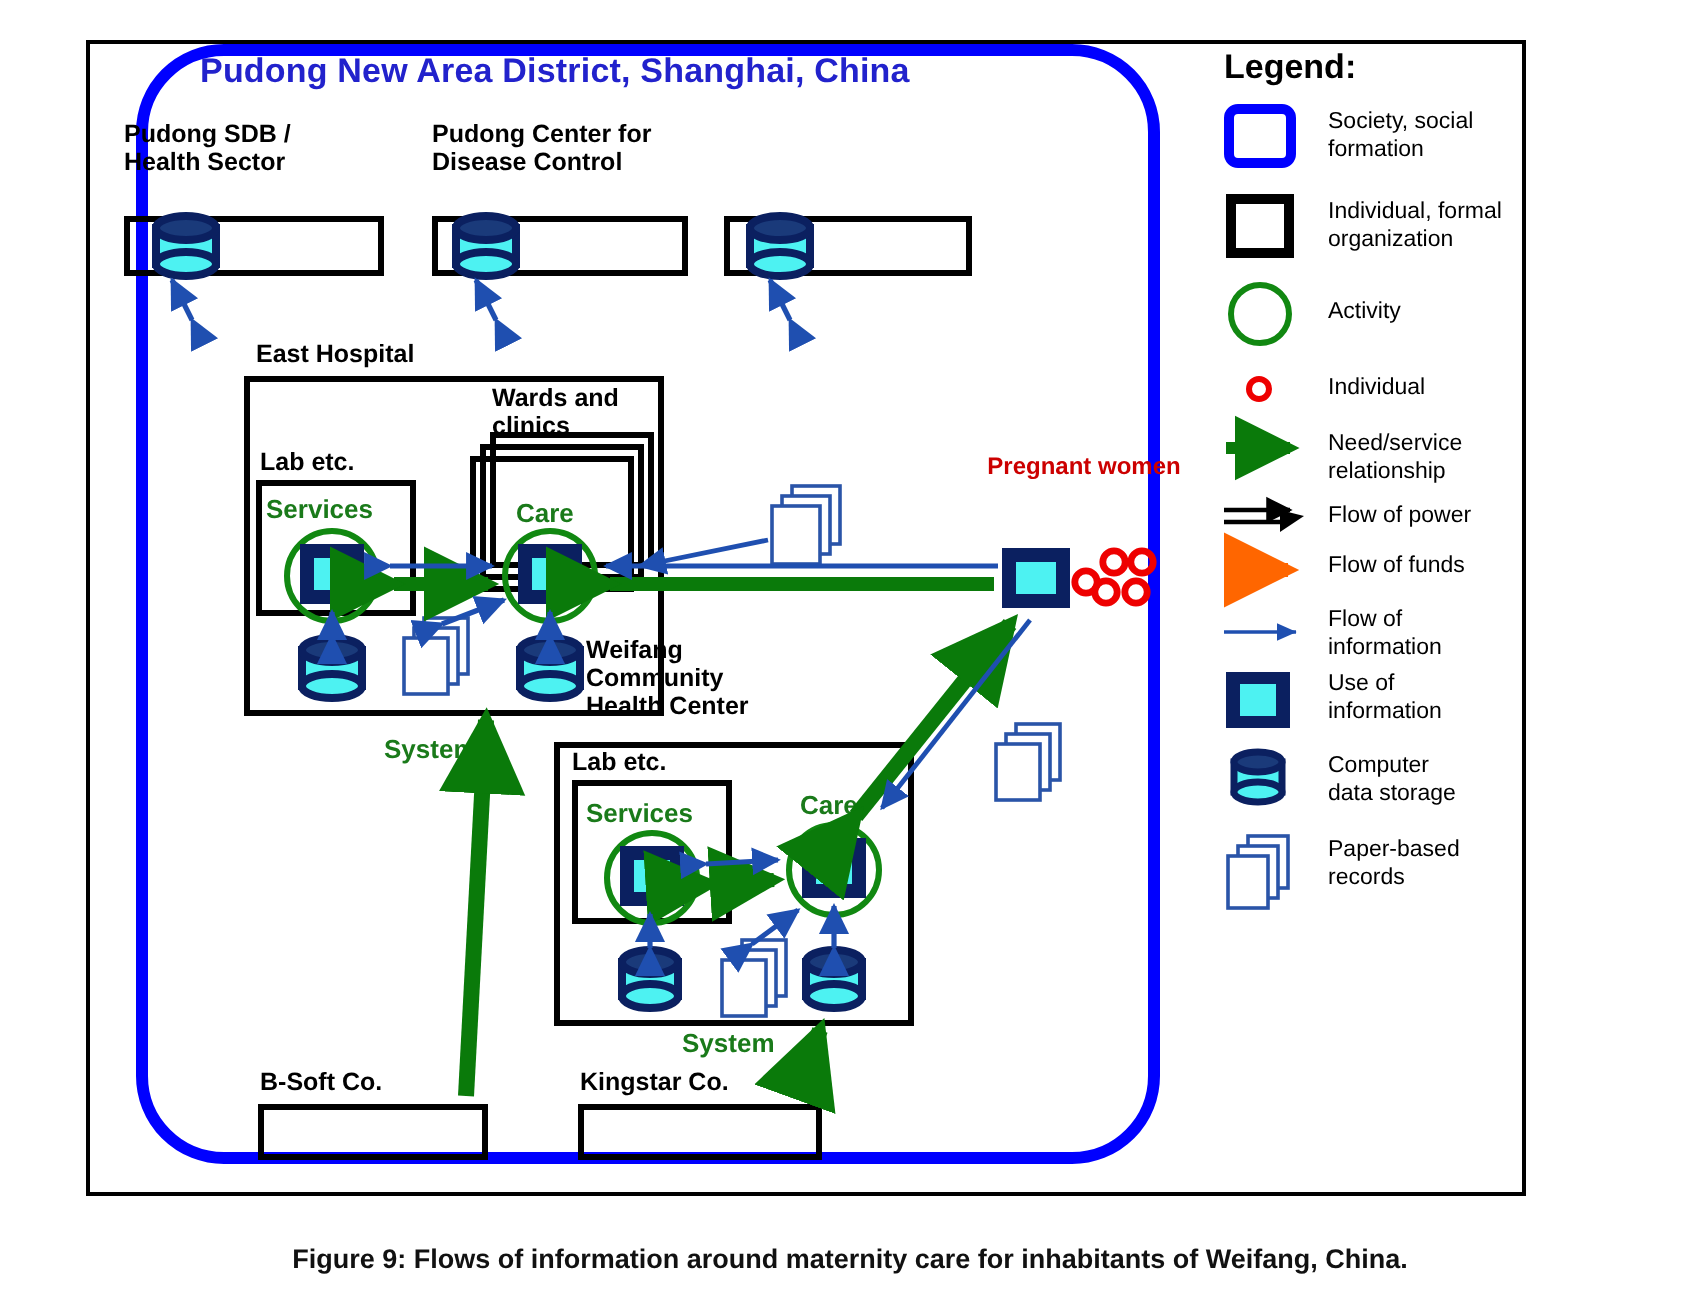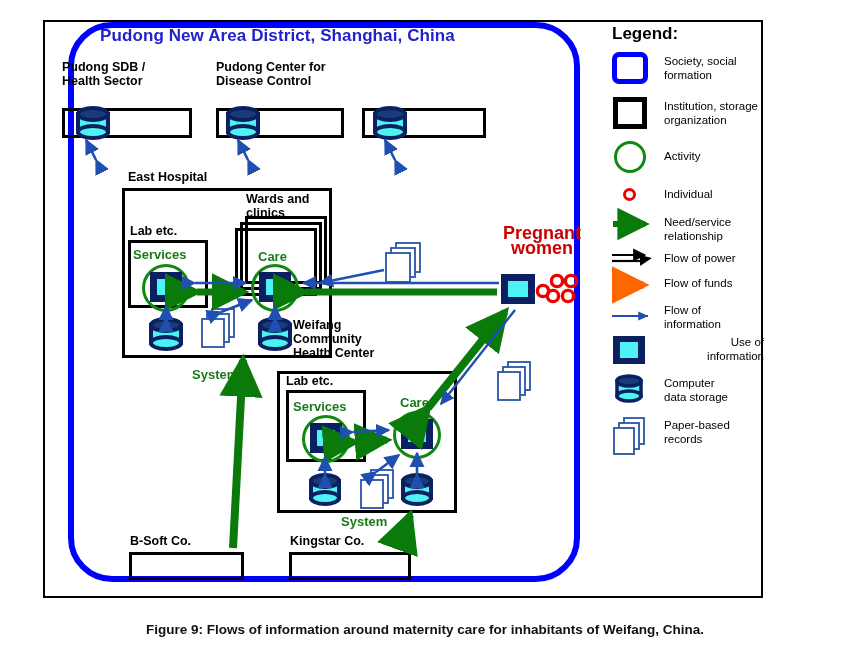--- a/index.html
+++ b/index.html
@@ -13,21 +13,21 @@
   
   .society-boundary{position:absolute;left:68px;top:22px;width:512px;height:560px;border:6px solid #0000ff;border-radius:44px;box-sizing:border-box;}
 
   .district-title{position:absolute;left:100px;top:26px;width:420px;color:#2222cc;font-size:17px;font-weight:bold;letter-spacing:.1px;}
 
   
   .inst{position:absolute;border:3px solid #000;box-sizing:border-box;background:transparent;}
 
   .lbl{position:absolute;font-size:12.5px;font-weight:bold;color:#000;line-height:14px;white-space:pre-line;}
   .lbl-green{position:absolute;font-size:13px;font-weight:bold;color:#1a7a1a;line-height:14px;}
-  .lbl-red{position:absolute;font-size:18px;font-weight:bold;color:#cc0000;line-height:15px;text-align:center;}
+  .lbl-red{position:absolute;font-size:12px;font-weight:bold;color:#cc0000;line-height:15px;text-align:center;}
 
   
   .uoi{position:absolute;background:#0b2060;display:flex;align-items:center;justify-content:center;}
   .uoi i{display:block;background:#4df2f2;width:58%;height:55%;}
 
   
   .act-circle{position:absolute;border:3px solid #118811;border-radius:50%;box-sizing:border-box;}
 
   svg.ovl{position:absolute;left:0;top:0;width:850px;height:652px;pointer-events:none;overflow:visible;}
 
@@ -124,40 +124,40 @@
   <div class="lbl" style="left:290px;top:534px;width:140px;">Kingstar Co.</div>
   <div class="inst" style="left:289px;top:552px;width:122px;height:28px;"></div>
 
   <div class="legend-title">Legend:</div>
 
   <div class="lg-blue-box" style="left:612px;top:52px;width:36px;height:32px;"></div>
   <div class="lg-row-text" style="left:664px;top:55px;width:100px;">Society, social
 formation</div>
 
   <div class="lg-black-box" style="left:613px;top:97px;width:34px;height:32px;"></div>
-  <div class="lg-row-text" style="left:664px;top:100px;width:100px;">Institution, storage
+  <div class="lg-row-text" style="left:664px;top:100px;width:100px;">Individual, formal
 organization</div>
 
   <div class="lg-green-circle" style="left:614px;top:141px;width:32px;height:32px;"></div>
   <div class="lg-row-text" style="left:664px;top:150px;width:100px;">Activity</div>
 
   <div class="lg-red-circle" style="left:623px;top:188px;width:13px;height:13px;"></div>
   <div class="lg-row-text" style="left:664px;top:188px;width:100px;">Individual</div>
 
   <div class="lg-row-text" style="left:664px;top:216px;width:100px;">Need/service
 relationship</div>
   <div class="lg-row-text" style="left:664px;top:252px;width:100px;">Flow of power</div>
   <div class="lg-row-text" style="left:664px;top:277px;width:100px;">Flow of funds</div>
   <div class="lg-row-text" style="left:664px;top:304px;width:100px;">Flow of
 information</div>
 
   <div class="uoi" style="left:613px;top:336px;width:32px;height:28px;">
       <i></i>
     </div>
-  <div class="lg-row-text" style="left:664px;top:336px;width:100px;text-align:right;">Use of
+  <div class="lg-row-text" style="left:664px;top:336px;width:100px;">Use of
 information</div>
 
   <div class="lg-row-text" style="left:664px;top:377px;width:100px;">Computer
 data storage</div>
   <div class="lg-row-text" style="left:664px;top:419px;width:100px;">Paper-based
 records</div>
 
   <svg class="ovl">
     <defs>
 

